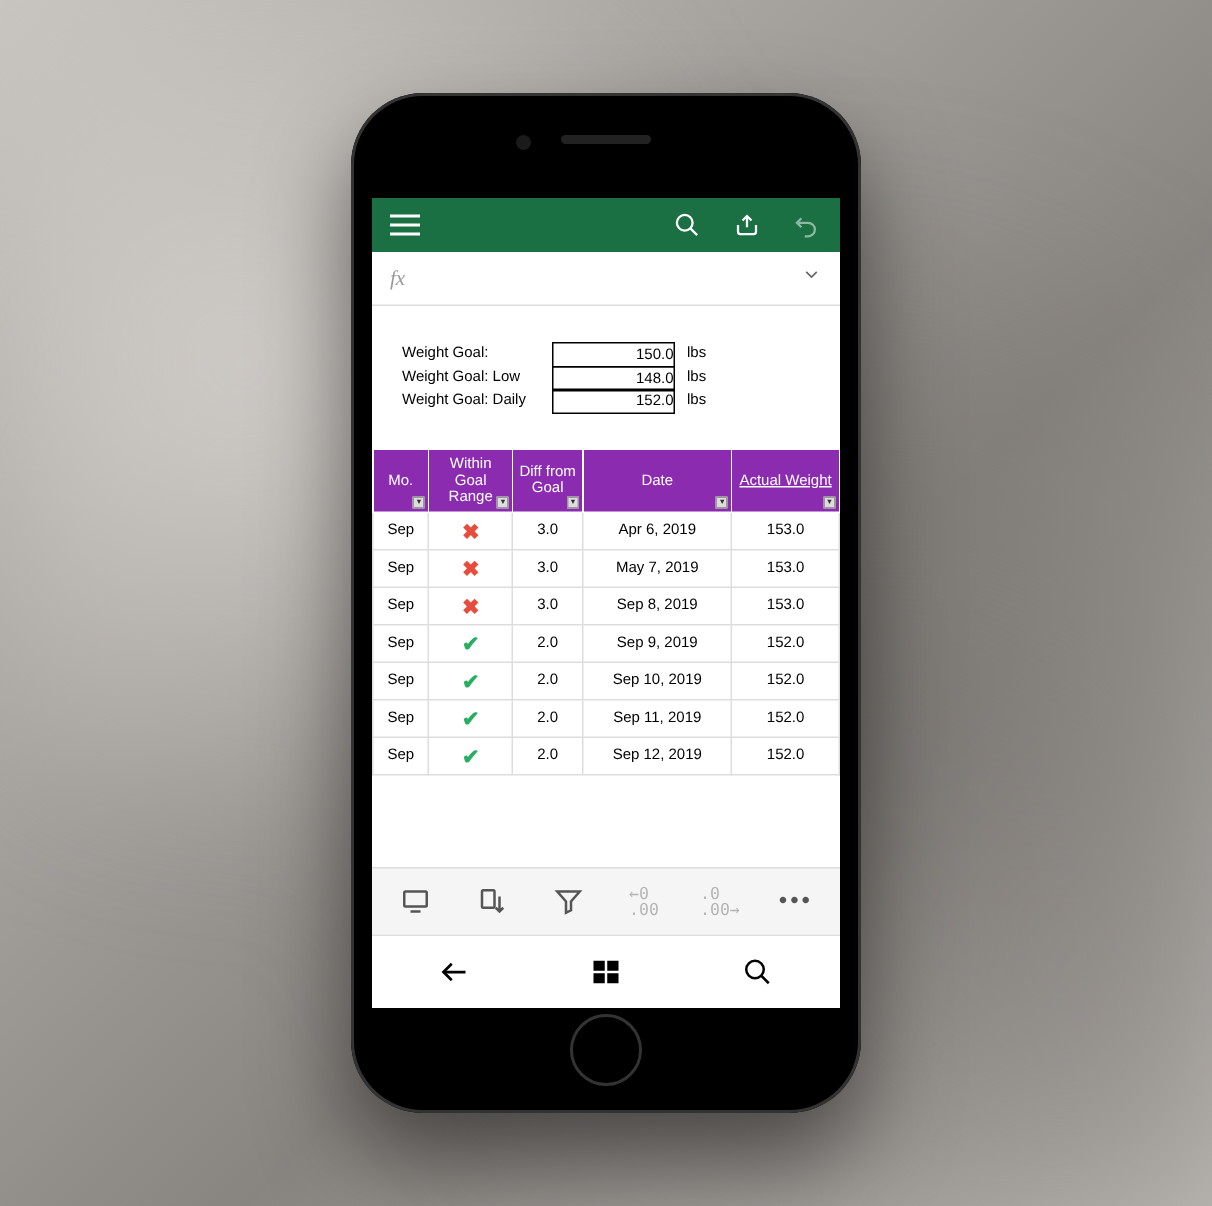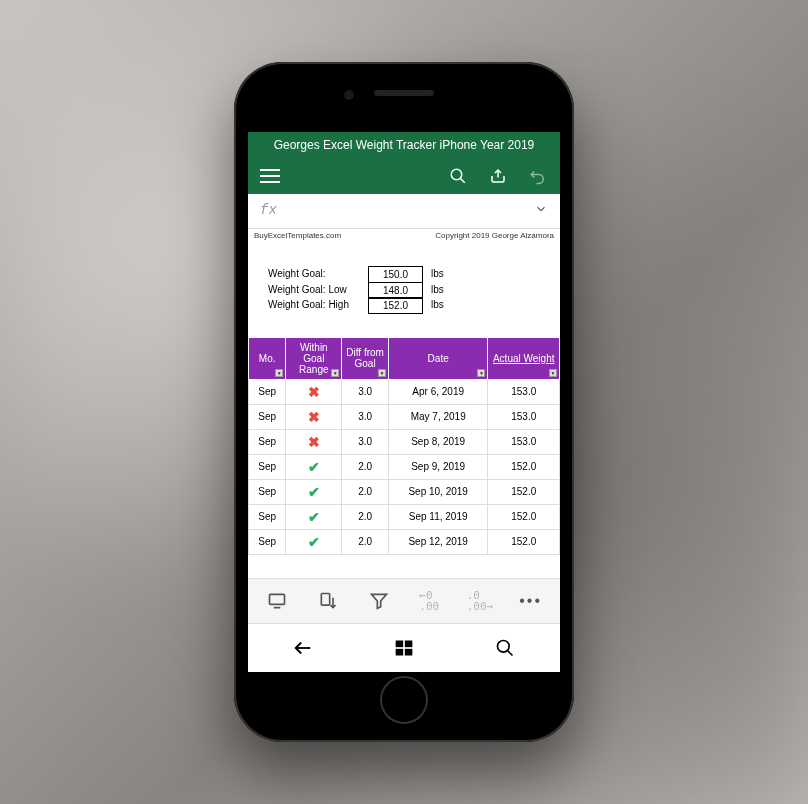--- a/index.html
+++ b/index.html
@@ -106,26 +106,26 @@
       height: 20px;
       display: flex;
       align-items: center;
       justify-content: center;
     }
     .undo-icon { opacity: 0.5; }
     .formula-bar {
       background: #fff;
       border-bottom: 1px solid #ddd;
       display: flex;
-      align-items: flex-start;
+      align-items: flex-end;
       padding: 8px 12px;
       font-size: 14px;
       color: #999;
       font-style: italic;
-      font-family: Liberation Mono, monospace;
+      font-family: Liberation Serif, serif;
     }
     .formula-bar .fx { flex: 0 0 auto; }
     .formula-bar .input { flex: 1; }
     .formula-bar .expand { flex: 0 0 auto; cursor: pointer; }
     .sheet-header {
       display: flex;
       justify-content: space-between;
       font-size: 8px;
       padding: 2px 6px;
       background: #fff;
@@ -146,23 +146,23 @@
       background: #fff;
     }
     .goal-row {
       display: flex;
       align-items: center;
       font-size: 10px;
       margin-bottom: 0;
     }
     .goal-label { width: 100px; text-align: left; }
     .goal-value {
-      width: 55px;
+      width: 82px;
       border: 1.5px solid #000;
-      text-align: center;
+      text-align: right;
       padding: 2px 0;
       margin-bottom: -1.5px;
     }
     .goal-unit { padding-left: 8px; }
     .data-table {
       width: 100%;
       border-collapse: collapse;
       font-size: 10px;
     }
     .data-table thead th {
@@ -242,21 +242,20 @@
   </style>
 </head>
 <body>
 <div class="blur-bg"></div>
 
 <div class="phone">
   <div class="camera"></div>
   <div class="screen">
 
     <div class="app-header">
-      <div class="app-title">Georges Excel Weight Tracker iPhone Year 2019</div>
       <div class="app-toolbar">
         <div class="hamburger">
           <span></span>
             <span></span>
             <span></span>
         </div>
         <div class="toolbar-spacer"></div>
         <div class="toolbar-icon">
           <svg width="18" height="18" viewBox="0 0 24 24" fill="none" stroke="currentColor" stroke-width="2">
               <circle cx="10" cy="10" r="7"></circle>
@@ -282,39 +281,35 @@
     <div class="formula-bar">
       <span class="fx">fx</span>
       <span class="input"></span>
       <span class="expand">
         <svg width="14" height="14" viewBox="0 0 24 24" fill="none" stroke="#666" stroke-width="2">
             <polyline points="6 9 12 15 18 9"></polyline>
           </svg>
       </span>
     </div>
 
-    <div class="sheet-header">
-      <span>BuyExcelTemplates.com</span>
-      <span>Copyright 2019  George Alzamora</span>
-    </div>
 
 
     <div class="goals">
       <div class="goal-row">
         <span class="goal-label">Weight Goal:</span>
         <span class="goal-value">150.0</span>
         <span class="goal-unit">lbs</span>
       </div>
       <div class="goal-row">
         <span class="goal-label">Weight Goal: Low</span>
         <span class="goal-value">148.0</span>
         <span class="goal-unit">lbs</span>
       </div>
       <div class="goal-row">
-        <span class="goal-label">Weight Goal: High</span>
+        <span class="goal-label">Weight Goal: Daily</span>
         <span class="goal-value">152.0</span>
         <span class="goal-unit">lbs</span>
       </div>
     </div>
 
     <table class="data-table">
       <thead>
         <tr>
           <th class="col-mo">
               <span class="th-text">Mo.</span>

